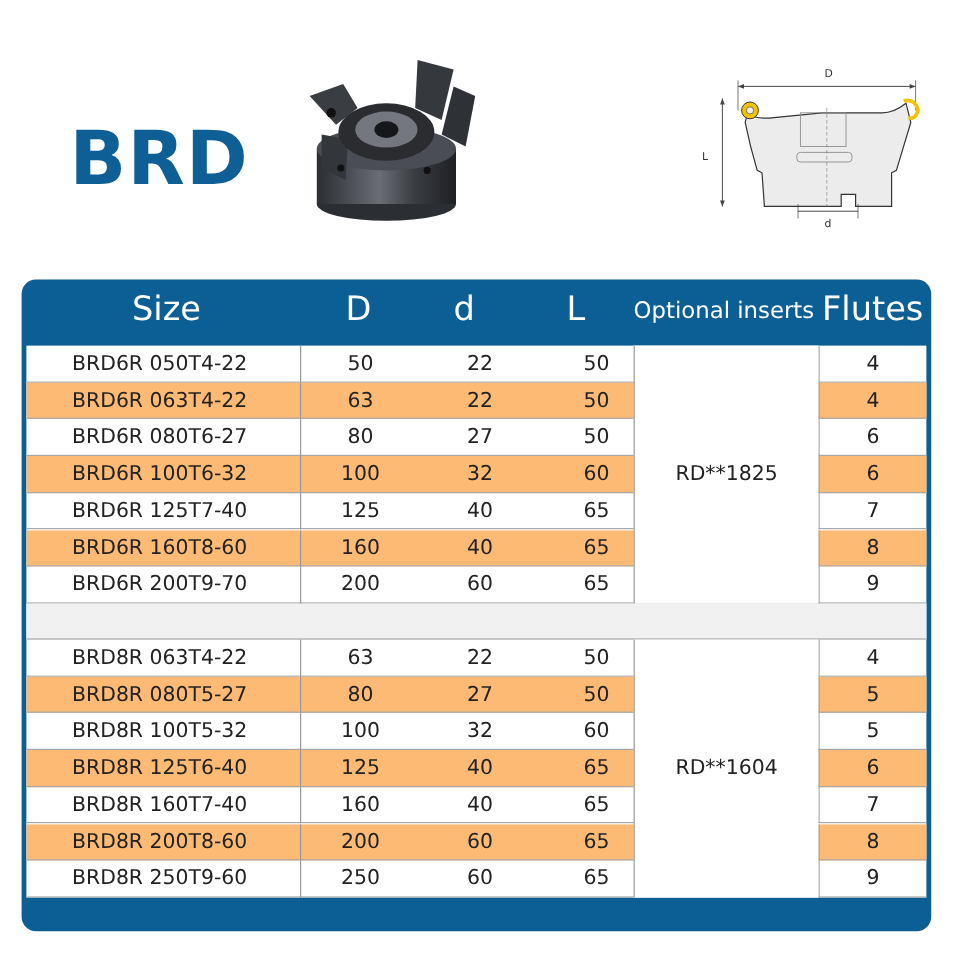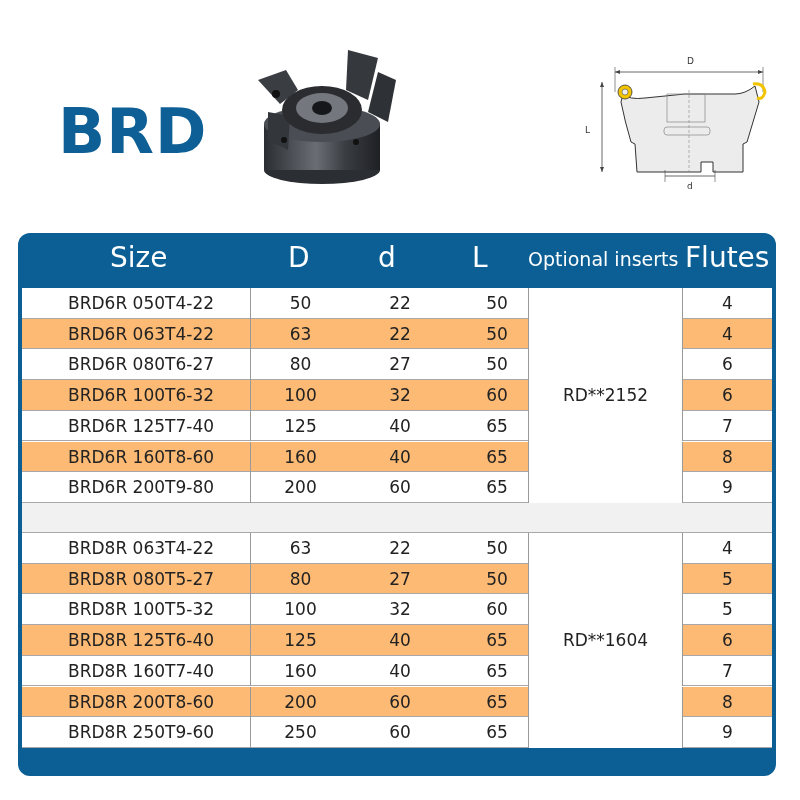--- a/index.html
+++ b/index.html
@@ -8,21 +8,21 @@
   .photo { position: absolute; left: 238px; top: 42px; width: 160px; height: 150px; }
   .diagram { position: absolute; left: 585px; top: 42px; width: 190px; height: 150px; }
   .table-wrap { position: absolute; left: 18px; top: 233px; width: 758px; height: 543px; background: #0b5f94; border-radius: 12px; }
   .header { position: absolute; left: 0; top: 0; width: 693px; height: 55px; color: #ffffff; }
   .header span { position: absolute; top: 8px; font-size: 28px; font-weight: normal; font-family: "DejaVu Sans", sans-serif; }
   .header .opt { font-size: 19px; top: 15px; }
   .body { position: absolute; left: 4px; top: 55px; width: 750px; height: 460px; background: #ffffff; }
   .row { position: absolute; left: 0; width: 750px; height: 30.7px; border-bottom: 1px solid #a8a8a8; }
   .row.alt { background: #fdba74; }
   .cell { position: absolute; top: 0; height: 30.7px; line-height: 30px; font-size: 17px; color: #222; text-align: center; font-family: "DejaVu Sans", sans-serif; }
-  .c-size { left: 8px; width: 228px; text-align: left; padding-left: 38px; }
+  .c-size { left: 0; width: 228px; text-align: left; padding-left: 38px; }
   .c-D { left: 228px; width: 100px; border-left: 1px solid #999; }
   .c-d { left: 328px; width: 100px; }
   .c-L { left: 428px; width: 94px; }
   .c-fl { left: 660px; width: 90px; border-left: 1px solid #999; }
   .opt-cell { position: absolute; left: 506px; width: 154px; background: #ffffff; border-left: 1px solid #999; font-size: 17px; color: #222; display: flex; align-items: center; justify-content: center; font-family: "DejaVu Sans", sans-serif; }
   .spacer { position: absolute; left: 0; width: 750px; height: 30px; background: #f1f1f1; border-bottom: 1px solid #a8a8a8; }
 </style>
 </head>
 <body>
 
@@ -124,27 +124,27 @@
       <div class="cell c-fl">7</div>
     </div>
     <div class="row alt" style="top:153.5px">
       <div class="cell c-size">BRD6R 160T8-60</div>
       <div class="cell c-D">160</div>
       <div class="cell c-d">40</div>
       <div class="cell c-L">65</div>
       <div class="cell c-fl">8</div>
     </div>
     <div class="row" style="top:184.2px">
-      <div class="cell c-size">BRD6R 200T9-80</div>
+      <div class="cell c-size">BRD6R 200T9-70</div>
       <div class="cell c-D">200</div>
       <div class="cell c-d">60</div>
       <div class="cell c-L">65</div>
       <div class="cell c-fl">9</div>
     </div>
-    <div class="opt-cell" style="top:0px;height:214.9px">RD**2152</div>
+    <div class="opt-cell" style="top:0px;height:214.9px">RD**1825</div>
 
     <div class="spacer" style="top:214.9px"></div>
 
     <div class="row" style="top:245px">
       <div class="cell c-size">BRD8R 063T4-22</div>
       <div class="cell c-D">63</div>
       <div class="cell c-d">22</div>
       <div class="cell c-L">50</div>
       <div class="cell c-fl">4</div>
     </div>

